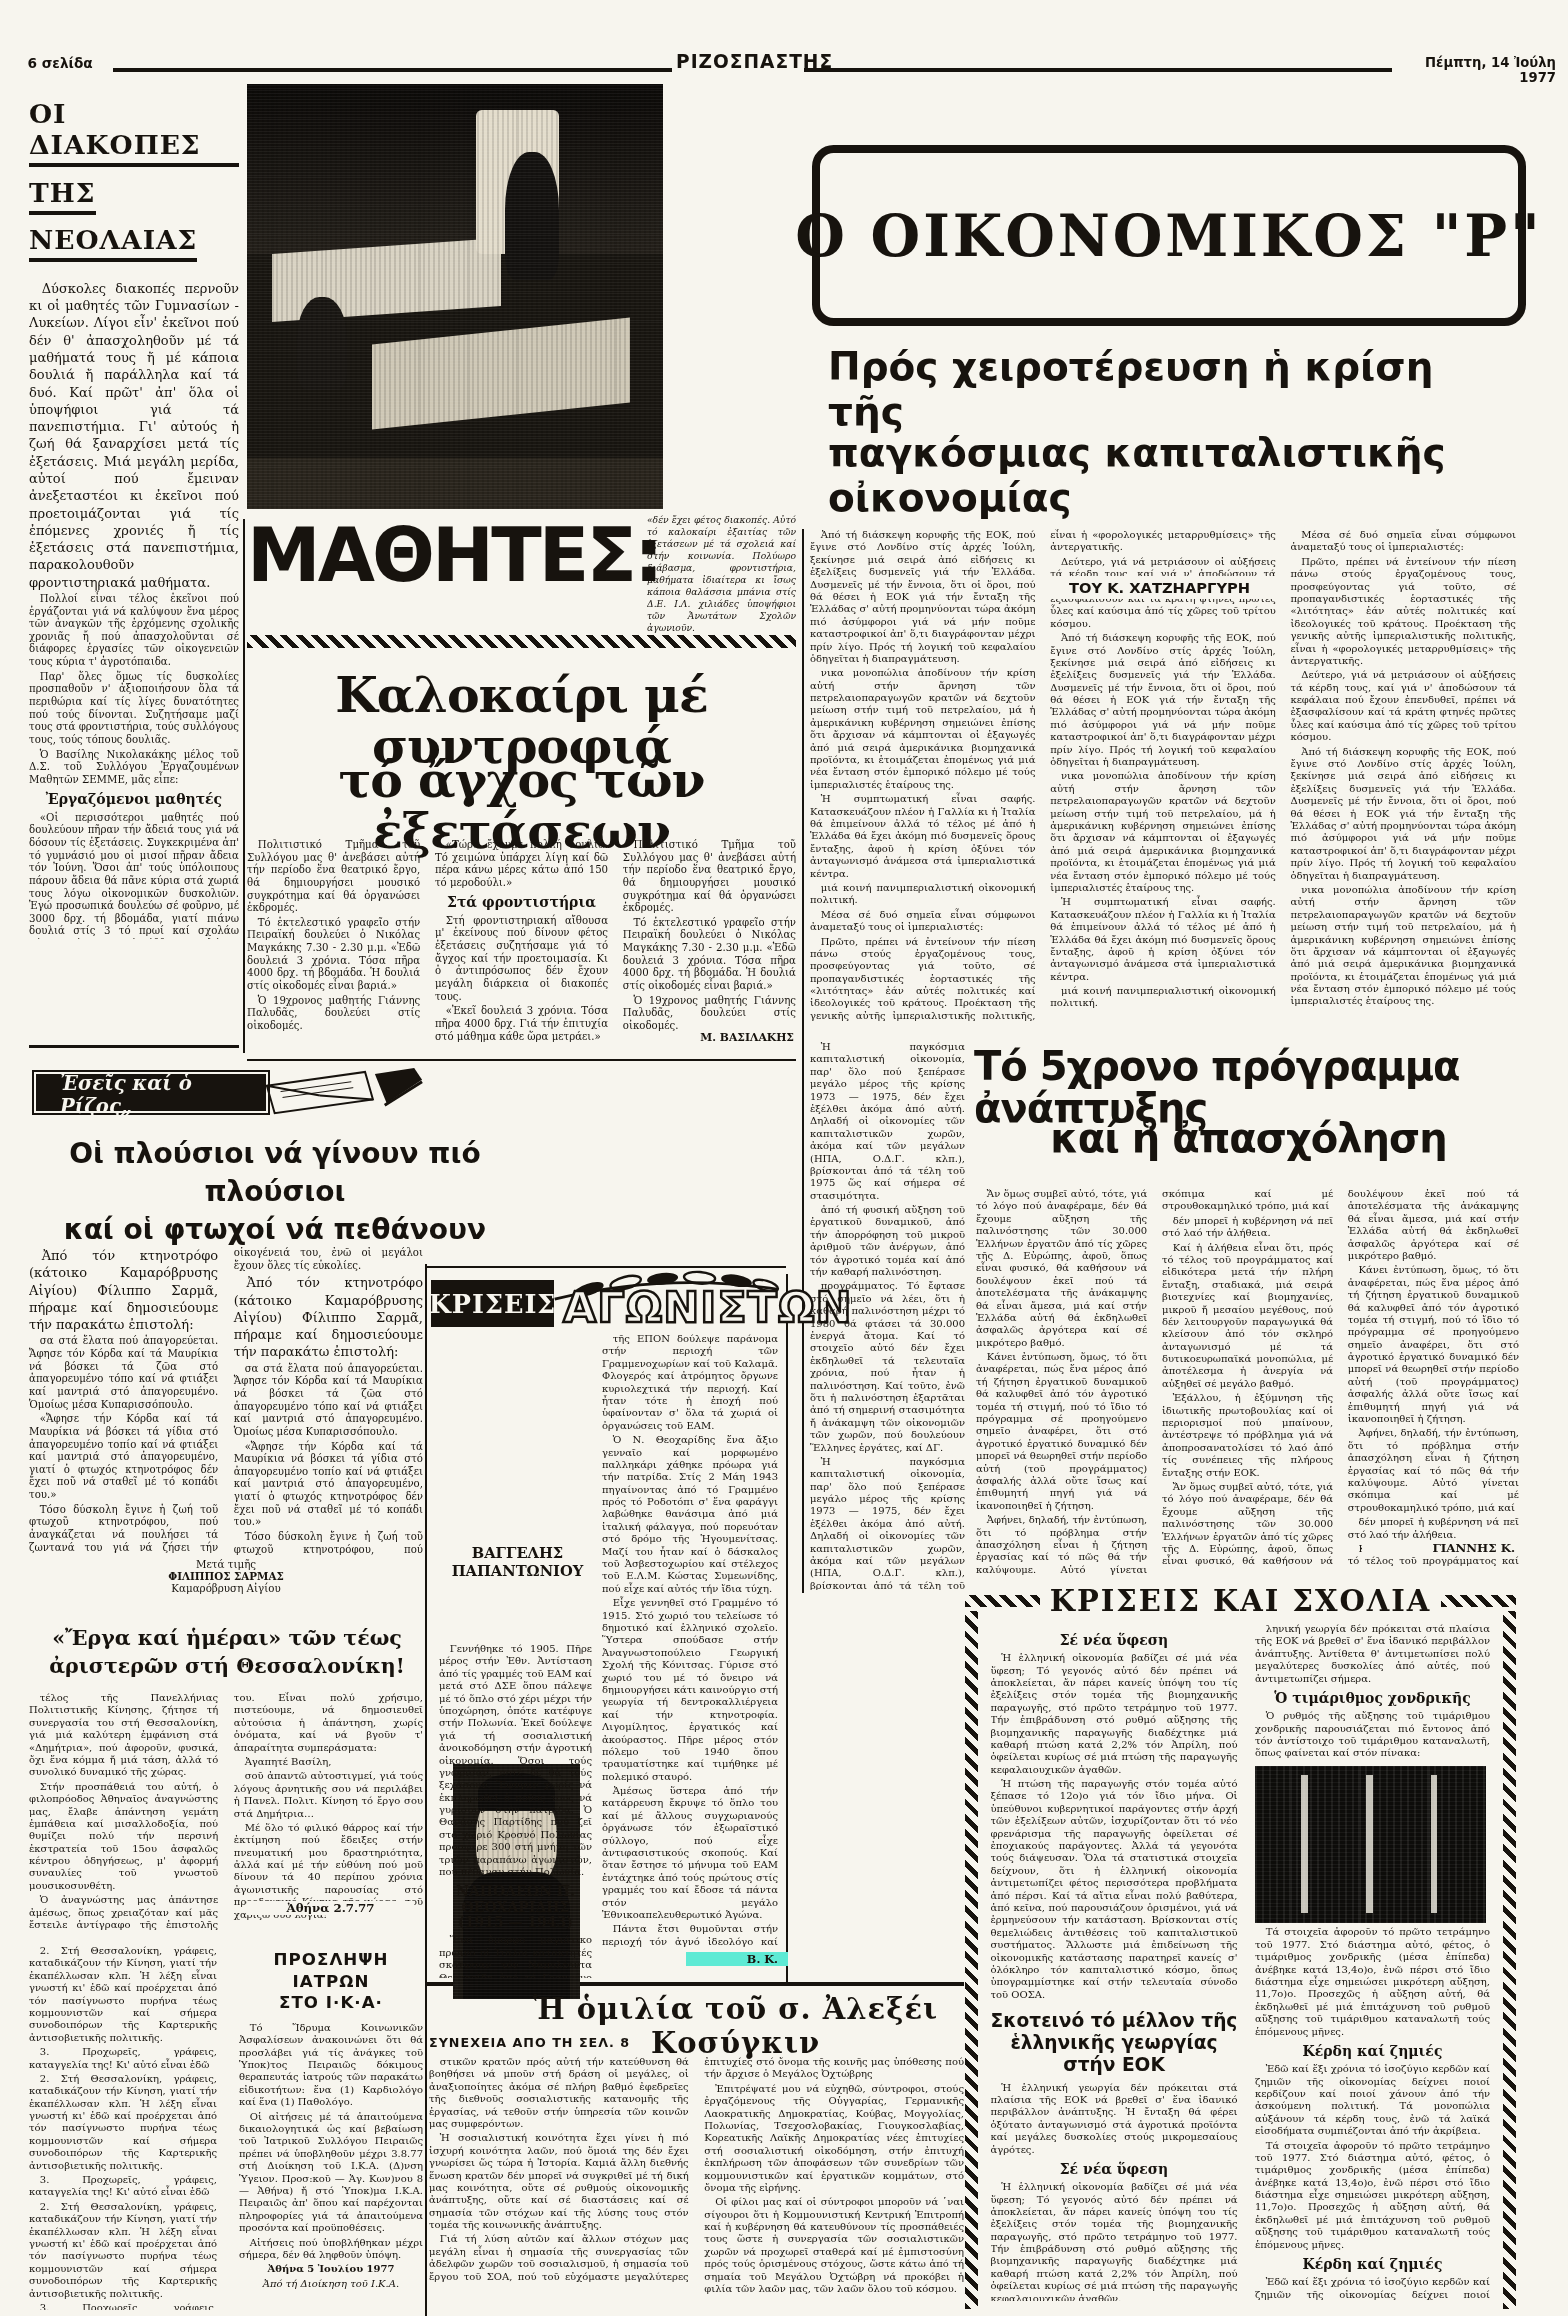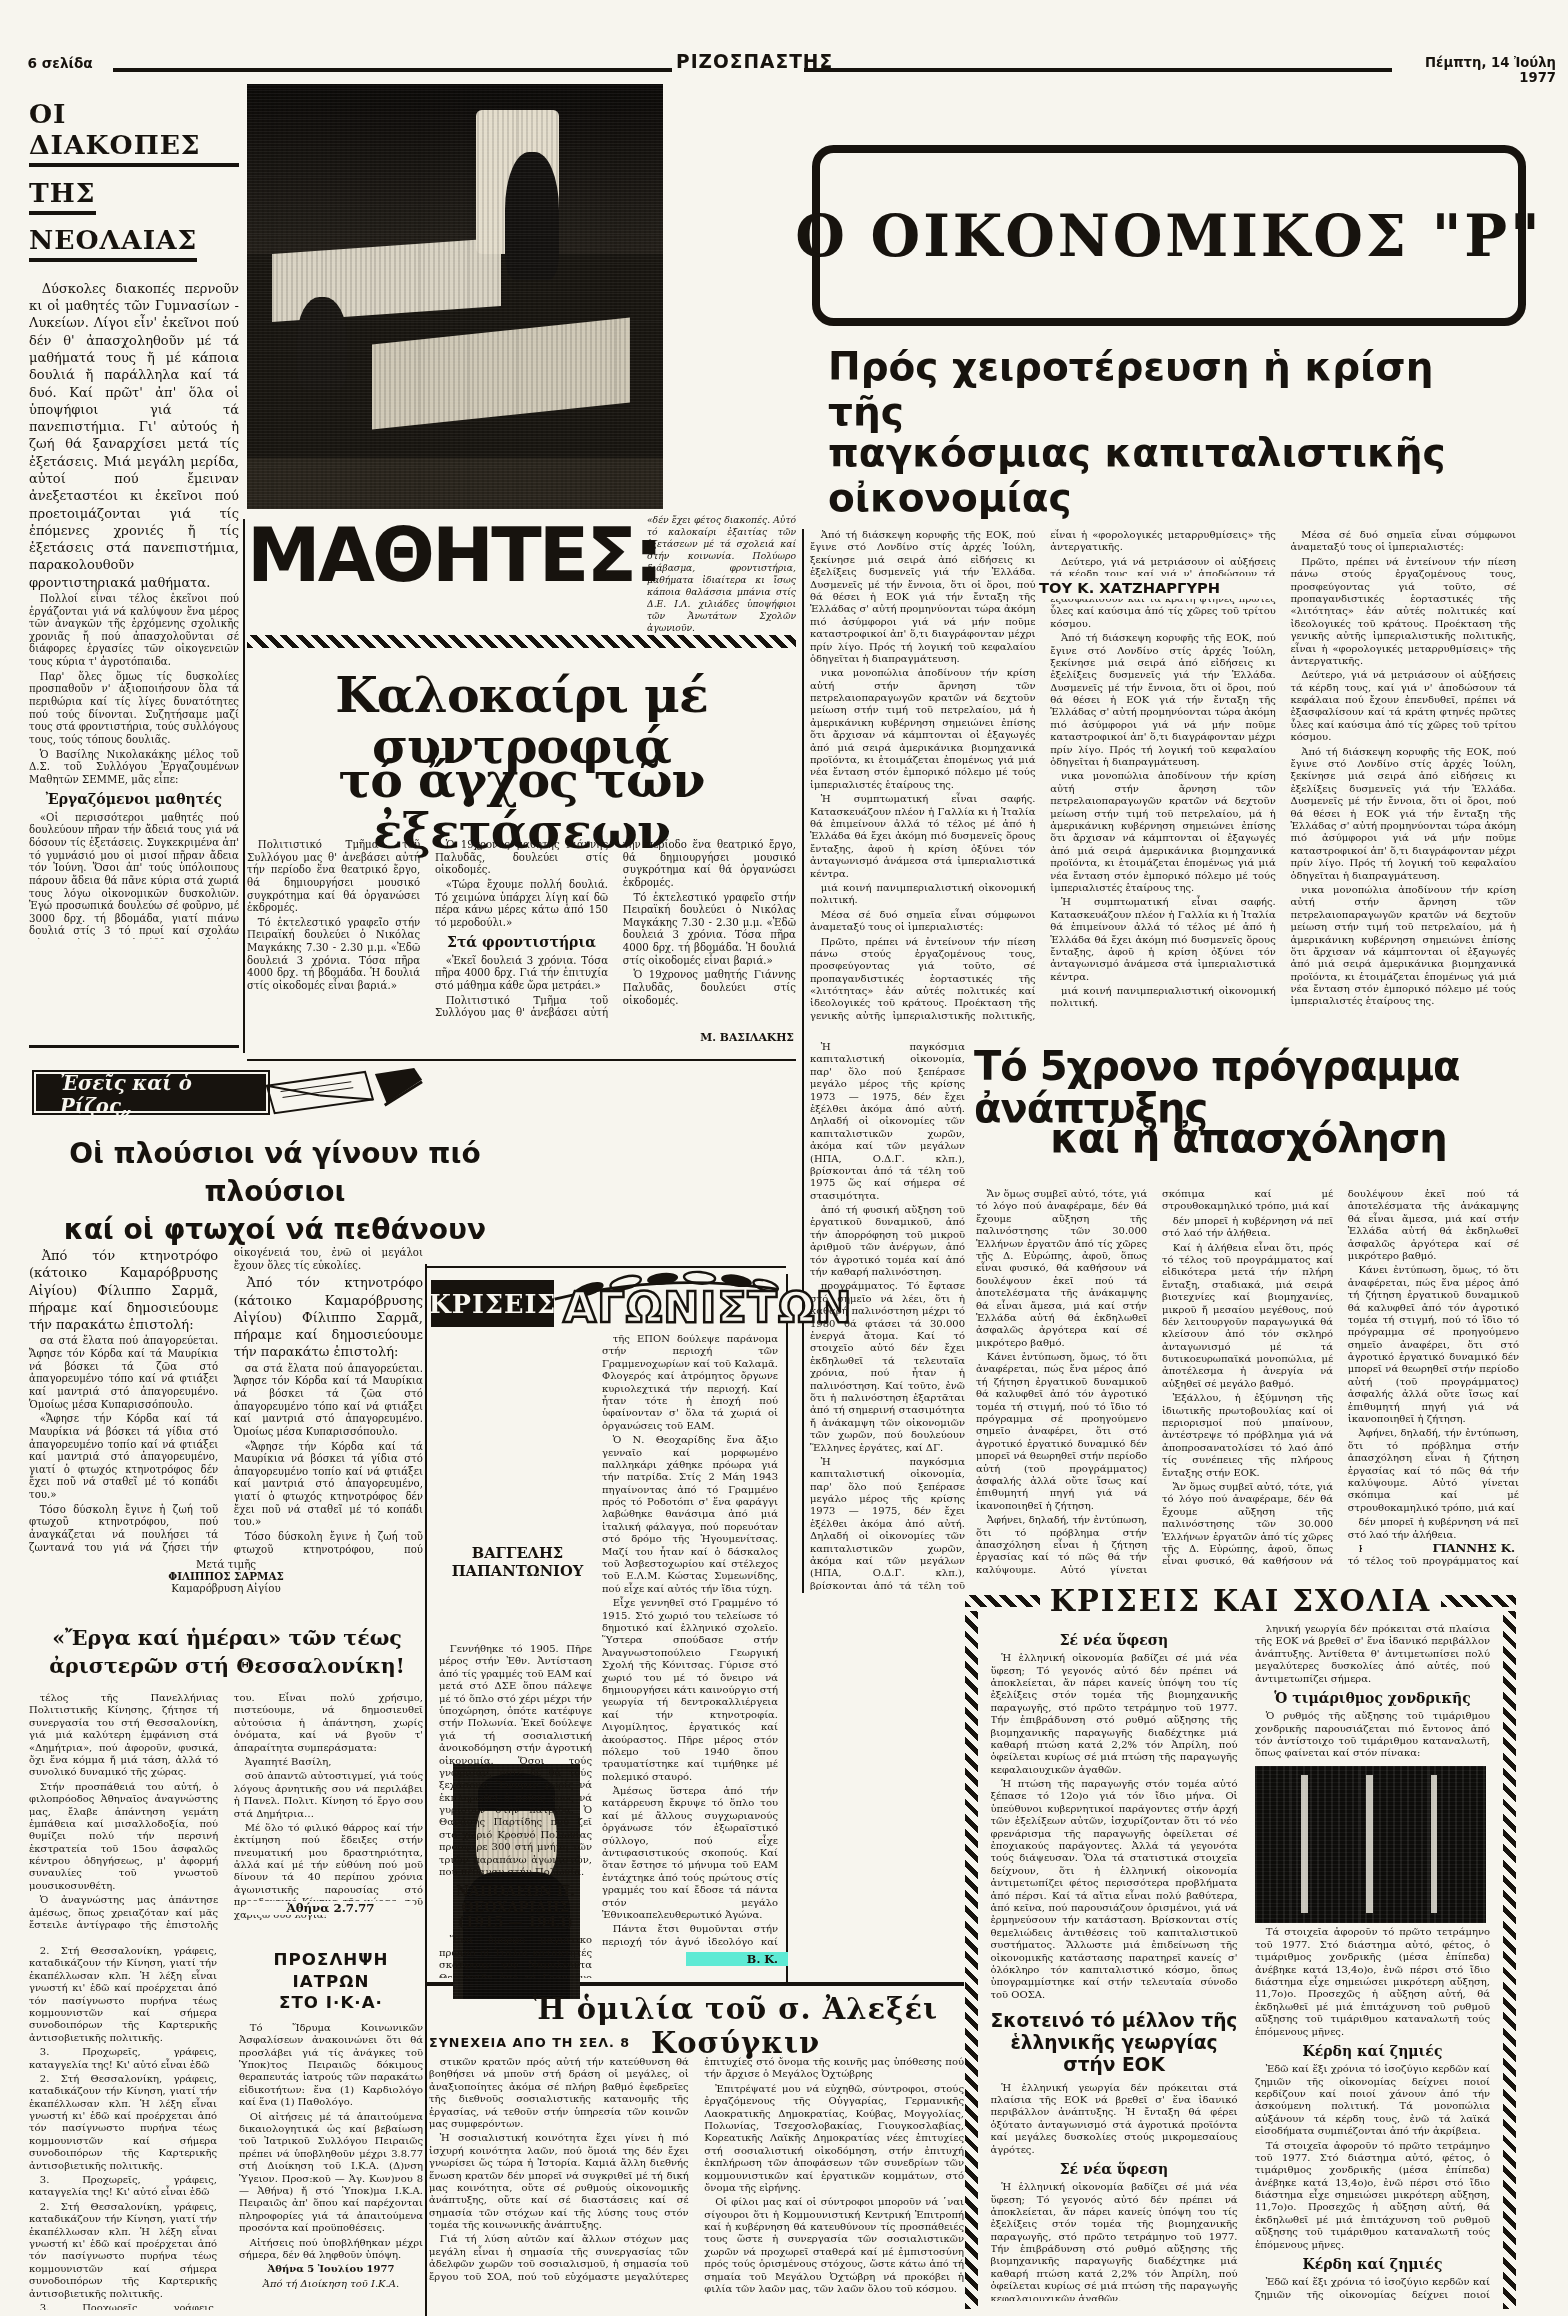--- a/index.html
+++ b/index.html
@@ -30,21 +30,21 @@
   .dktitle{font-size:26.5px;font-weight:bold;letter-spacing:1px;border-bottom:4.9px solid #17130e;
            display:inline-block;padding-bottom:2.9px;margin-bottom:9.8px;}
   
   .mk{font-family:"DejaVu Sans",sans-serif;font-weight:bold;font-size:74px;letter-spacing:-2.9px;line-height:1;}
   .mh{font-weight:bold;font-size:49px;text-align:center;line-height:1.05;letter-spacing:-1px;}
   .caption{font-style:italic;font-size:9.2px;line-height:1.3;text-align:justify;}
   
   .oikbox{border:8.8px solid #17130e;border-radius:21.6px;display:flex;align-items:center;justify-content:center;}
   .oikbox span{font-weight:bold;font-size:57px;letter-spacing:2.9px;white-space:nowrap;}
   .oiksub{font-family:"DejaVu Sans",sans-serif;font-weight:bold;font-size:39px;line-height:1.15;}
-  .byline{font-family:"DejaVu Sans",sans-serif;font-weight:bold;font-size:14.7px;text-align:left;
+  .byline{font-family:"DejaVu Sans",sans-serif;font-weight:bold;font-size:14.7px;text-align:center;
           background:#f7f5ee;padding:2.9px 2px;}
   .penthl{font-family:"DejaVu Sans",sans-serif;font-weight:bold;font-size:40px;line-height:1.05;letter-spacing:-1px;}
   .krtitle{font-weight:bold;font-size:29px;letter-spacing:2px;white-space:nowrap;padding:0 9.8px;}
   .krflex{display:flex;align-items:center;}
   .krflex .bar{flex:1;height:12.7px;}
   .blackimg{background:#0d0c0a;position:relative;overflow:hidden;}
   .blackimg .wline{position:absolute;top:6%;bottom:6%;width:6.9px;background:#e8e4d8;opacity:.85;}
   .speckle{position:absolute;inset:0;background:
      repeating-linear-gradient(90deg,rgba(255,255,255,.07) 0 2px,transparent 2px 6.9px),
      repeating-linear-gradient(0deg,rgba(255,255,255,.05) 0 1px,transparent 1px 3.9px);}
@@ -110,20 +110,21 @@
   <div class="abs caption" style="left:647px;top:514px;width:149px;height:127px;overflow:hidden;">«δέν ἔχει φέτος διακοπές. Αὐτό τό καλοκαίρι ἐξαιτίας τῶν ἐξετάσεων μέ τά σχολειά καί στήν κοινωνία. Πολύωρο διάβασμα, φροντιστήρια, μαθήματα ἰδιαίτερα κι ἴσως κάποια θαλάσσια μπάνια στίς Δ.Ε. Ι.Λ. χιλιάδες ὑποψήφιοι τῶν Ἀνωτάτων Σχολῶν ἀγωνιοῦν.</div>
   <div class="abs hatch" style="left:247px;top:635px;width:549px;height:12.7px;"></div>
   <div class="abs mh" style="left:247px;top:670px;width:549px;">Καλοκαίρι μέ συντροφιά</div>
   <div class="abs mh" style="left:247px;top:755px;width:549px;">τό ἄγχος τῶν ἐξετάσεων</div>
   <div class="abs body-block c3" style="left:247px;top:839px;width:549px;height:214px;">
       <div class="ln p">Πολιτιστικό Τμῆμα τοῦ Συλλόγου μας θ' ἀνεβάσει αὐτή τήν περίοδο ἕνα θεατρικό ἔργο, θά δημιουργήσει μουσικό συγκρότημα καί θά ὀργανώσει ἐκδρομές.</div>
       <div class="ln p">Τό ἐκτελεστικό γραφεῖο στήν Πειραϊκή δουλεύει ὁ Νικόλας Μαγκάκης 7.30 - 2.30 μ.μ. «Ἐδῶ δουλειά 3 χρόνια. Τόσα πῆρα 4000 δρχ. τή βδομάδα. Ἡ δουλιά στίς οἰκοδομές εἶναι βαριά.»</div>
       <div class="ln p">Ὁ 19χρονος μαθητής Γιάννης Παλυδᾶς, δουλεύει στίς οἰκοδομές.</div>
       <div class="ln p">«Τώρα ἔχουμε πολλή δουλιά. Τό χειμώνα ὑπάρχει λίγη καί δῶ πέρα κάνω μέρες κάτω ἀπό 150 τό μεροδούλι.»</div>
       <div class="ln sub">Στά φροντιστήρια</div>
+      <div class="ln p">Στή φροντιστηριακή αἴθουσα μ' ἐκείνους πού δίνουν φέτος ἐξετάσεις συζητήσαμε γιά τό ἄγχος καί τήν προετοιμασία. Κι ὁ ἀντιπρόσωπος δέν ἔχουν μεγάλη διάρκεια οἱ διακοπές τους.</div>
       <div class="ln p">«Ἐκεῖ δουλειά 3 χρόνια. Τόσα πῆρα 4000 δρχ. Γιά τήν ἐπιτυχία στό μάθημα κάθε ὥρα μετράει.»</div>
       <div class="ln p">Πολιτιστικό Τμῆμα τοῦ Συλλόγου μας θ' ἀνεβάσει αὐτή τήν περίοδο ἕνα θεατρικό ἔργο, θά δημιουργήσει μουσικό συγκρότημα καί θά ὀργανώσει ἐκδρομές.</div>
       <div class="ln p">Τό ἐκτελεστικό γραφεῖο στήν Πειραϊκή δουλεύει ὁ Νικόλας Μαγκάκης 7.30 - 2.30 μ.μ. «Ἐδῶ δουλειά 3 χρόνια. Τόσα πῆρα 4000 δρχ. τή βδομάδα. Ἡ δουλιά στίς οἰκοδομές εἶναι βαριά.»</div>
       <div class="ln p">Ὁ 19χρονος μαθητής Γιάννης Παλυδᾶς, δουλεύει στίς οἰκοδομές.</div>
     </div>
   <div class="abs sig" style="left:676px;top:1031px;width:118px;background:#f7f5ee;font-size:10.8px;">Μ. ΒΑΣΙΛΑΚΗΣ</div>
   <div class="abs hrule" style="left:247px;top:1059px;width:549px;"></div>
 
   <div class="abs rizlabel" style="left:32px;top:1070px;width:208px;height:41px;">
     <span>Ἐσεῖς καί ὁ Ρίζος„</span>

